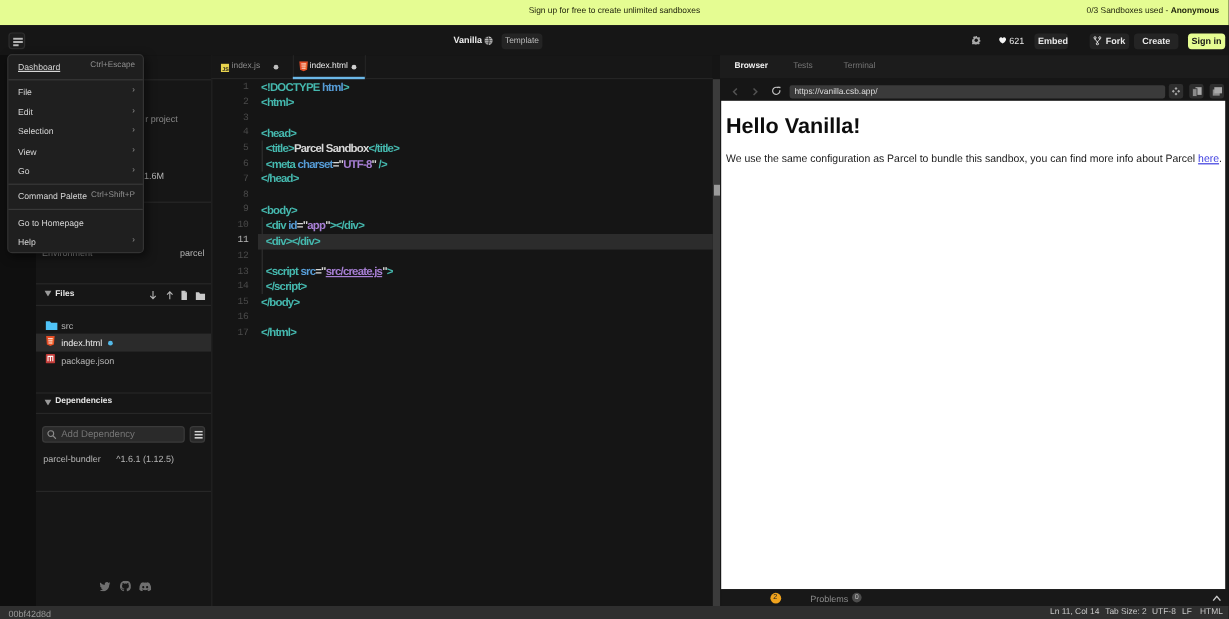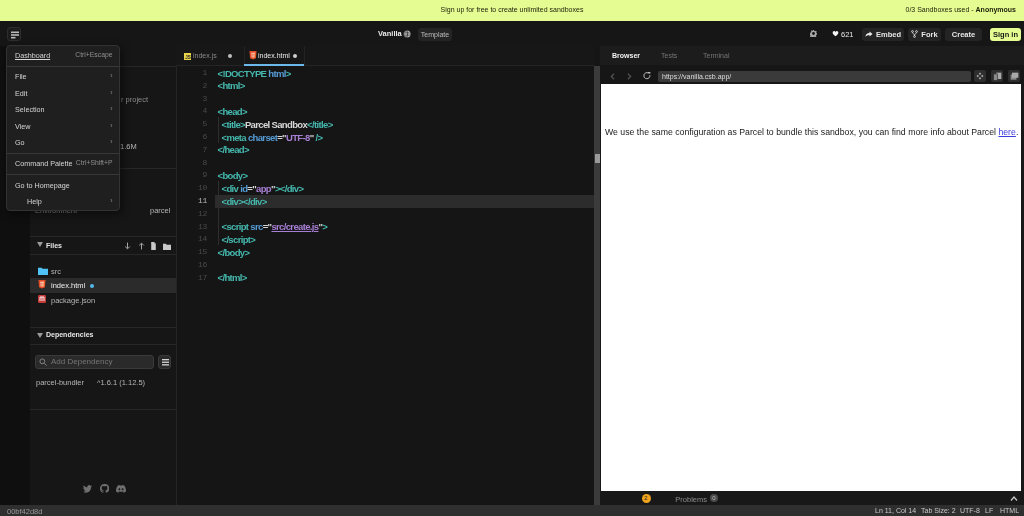--- a/index.html
+++ b/index.html
@@ -65,21 +65,21 @@
       <rect x="2" y="5.2" width="8" height="1.6" fill="#b9b9b9"></rect>
       <rect x="2" y="7.9" width="4.5" height="1.6" fill="#b9b9b9"></rect>
     </svg>
   </div>
   <div class="abs" style="left:378px;top:29px;font-size:7.5px;font-weight:bold;color:#ededed;">Vanilla</div>
   <svg class="abs" style="left:403px;top:30px;" width="8" height="8" viewBox="0 0 16 16">
     <circle cx="8" cy="8" r="7" fill="#cfcfcf"></circle>
     <path d="M8 1 a7 7 0 0 0 0 14 a3.5 10 0 0 0 0-14 M1 8 h14 M2.5 4.5 h11 M2.5 11.5 h11" stroke="#161616" stroke-width="1.2" fill="none"></path>
   </svg>
   <div class="abs hbtn" style="left:418px;top:27.5px;width:34px;color:#bdbdbd;font-weight:normal;font-size:7px;">Template</div>
-  <div class="abs hbtn" style="left:862px;top:27.5px;width:42px;">
+  <div class="abs hbtn" style="left:862px;top:27.5px;width:28px;">
     <svg width="8" height="8" viewBox="0 0 16 16" fill="#e8e8e8">
       <path d="M9 3 L15 8 L9 13 L9 10 C4 10 2 12 1 14 C1 9 4 6 9 6 Z"></path>
     </svg>
     <span>Embed</span>
   </div>
   <div class="abs hbtn" style="left:908px;top:27.5px;width:33px;">
     <svg width="7" height="8" viewBox="0 0 14 16" fill="none" stroke="#e8e8e8" stroke-width="1.6">
       <circle cx="3" cy="3" r="1.8"></circle>
       <circle cx="11" cy="3" r="1.8"></circle>
       <circle cx="7" cy="13" r="1.8"></circle>
@@ -270,20 +270,21 @@
     </svg>
   </div>
   <div class="abs" style="left:1008px;top:70px;width:12px;height:12px;background:#2e2e2e;border-radius:2px;">
     <svg width="9" height="9" viewBox="0 0 14 14" style="position:absolute;left:1.5px;top:2px;">
       <rect x="1" y="4" width="9" height="8" fill="#8a8a8a"></rect>
       <rect x="3" y="1" width="10" height="8" fill="#a9a9a9"></rect>
     </svg>
   </div>
   <div class="abs" id="urlbar">https://vanilla.csb.app/</div>
   <div class="abs" id="white">
+    <div class="abs" style="left:4px;top:10.5px;font-size:18px;font-weight:bold;color:#0d0d0d;">Hello Vanilla!</div>
     <div class="abs" style="left:4px;top:43px;font-size:9px;transform:scaleX(0.97);transform-origin:0 50%;color:#1a1a1a;white-space:nowrap;">We use the same configuration as Parcel to bundle this sandbox, you can find more info about Parcel <a style="color:#3c3cdf;text-decoration:underline;">here</a>.</div>
   </div>
   <div class="abs" id="consolebar">
     <span class="abs" style="left:11px;top:14px;font-size:7.5px;color:#bdbdbd;">Console</span>
     <span class="abs" style="left:40.5px;top:2.5px;width:9px;height:9px;border-radius:50%;background:#f0a31d;color:#222;font-size:6px;text-align:center;line-height:9px;">2</span>
     <span class="abs" style="left:74.3px;top:3.5px;font-size:7.5px;color:#8d8d8d;">Problems</span>
     <span class="abs" style="left:109px;top:3px;width:8px;height:8px;border-radius:50%;background:#4c4c4c;color:#bbb;font-size:6px;text-align:center;line-height:8px;">0</span>
     <svg class="abs" style="left:409px;top:5px;" width="8" height="5" viewBox="0 0 8 5" fill="none" stroke="#c9c9c9" stroke-width="1.2">
       <path d="M1 4.5 L4 1 L7 4.5"></path>
     </svg>
@@ -309,15 +310,15 @@
     <span class="ms" style="top:59.3px;">›</span>
     <span class="mi" style="top:75.6px;">View</span>
     <span class="ms" style="top:75.6px;">›</span>
     <span class="mi" style="top:91.8px;">Go</span>
     <span class="ms" style="top:91.8px;">›</span>
     <div class="msep" style="top:106.7px;"></div>
     <span class="mi" style="top:113.4px;">Command Palette</span>
     <span class="ms" style="top:113.4px;">Ctrl+Shift+P</span>
     <div class="msep" style="top:128.3px;"></div>
     <span class="mi" style="top:134.9px;">Go to Homepage</span>
-    <span class="mi" style="top:150.5px;margin-left:12px;">Help</span>
+    <span class="mi" style="top:150.5px;">Help</span>
     <span class="ms" style="top:150.5px;">›</span>
   </div>
 
 </body></html>

